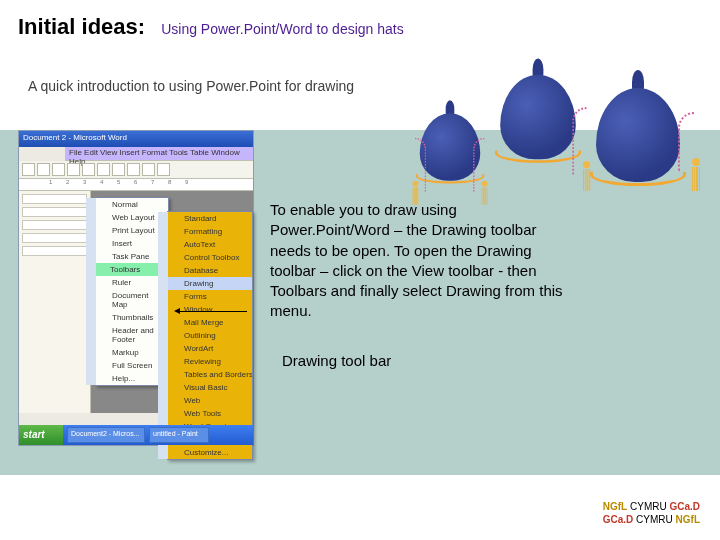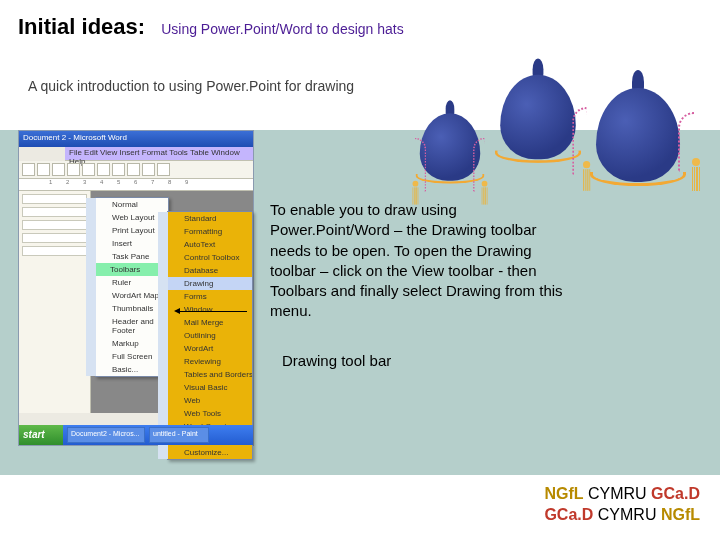--- a/index.html
+++ b/index.html
@@ -277,21 +277,21 @@
   .tassel .fringe span {
     width: 1px; height: 24px;
     background: #e6b544;
   }
 
   
   .footer {
     position: absolute;
     bottom: 14px;
     right: 20px;
-    font-size: 16px;
+    font-size: 10px;
     line-height: 1.3;
     text-align: center;
   }
   .footer .l1 .a { color: #b78a00; font-weight: bold; }
   .footer .l1 .b { color: #000; }
   .footer .l1 .c { color: #c0392b; font-weight: bold; }
   .footer .l2 .a { color: #c0392b; font-weight: bold; }
   .footer .l2 .b { color: #000; }
   .footer .l2 .c { color: #b78a00; font-weight: bold; }
 </style>
@@ -333,26 +333,26 @@
     </div>
     <div class="docarea">
       <div class="menu-pop">
         <div class="mi">Normal</div>
         <div class="mi">Web Layout</div>
         <div class="mi">Print Layout</div>
         <div class="mi">Insert</div>
         <div class="mi">Task Pane</div>
         <div class="mi hl">Toolbars</div>
         <div class="mi">Ruler</div>
-        <div class="mi">WordArt Map</div>
+        <div class="mi">Document Map</div>
         <div class="mi">Thumbnails</div>
         <div class="mi">Header and Footer</div>
         <div class="mi">Markup</div>
         <div class="mi">Full Screen</div>
-        <div class="mi">Basic...</div>
+        <div class="mi">Help...</div>
       </div>
       <div class="submenu">
         <div class="mi">Standard</div>
         <div class="mi">Formatting</div>
         <div class="mi">AutoText</div>
         <div class="mi">Control Toolbox</div>
         <div class="mi">Database</div>
         <div class="mi hl">Drawing</div>
         <div class="mi">Forms</div>
         <div class="mi">Window</div>

